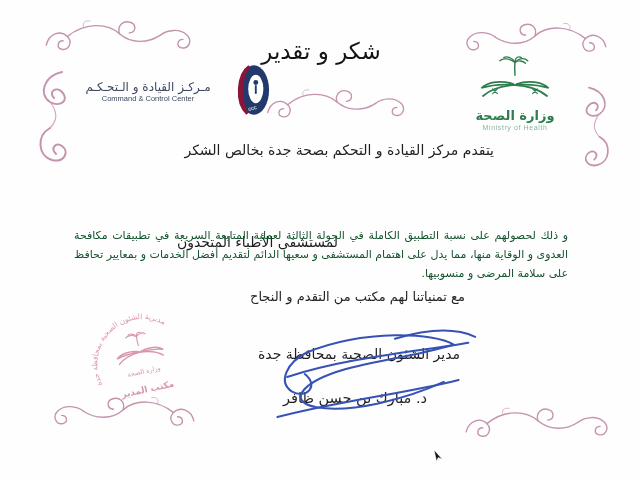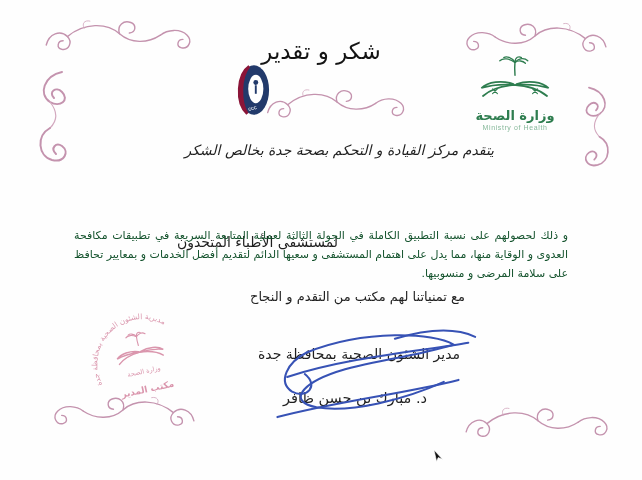--- a/index.html
+++ b/index.html
@@ -96,40 +96,44 @@
 
   <div class="abs" style="left:72px;top:62px;width:198px;height:62px;">
     <svg class="abs" style="right:0;top:1px;" width="36" height="54" viewBox="0 0 38 54">
       <ellipse cx="21" cy="27" rx="16" ry="26" fill="#223a6b"></ellipse>
       <path d="M16,2 C4,10 1,40 14,52 C6,40 6,13 16,2 Z" fill="#8a1538" stroke="#8a1538" stroke-width="3"></path>
       <ellipse cx="23" cy="26" rx="8" ry="15" fill="#ffffff"></ellipse>
       <circle cx="23" cy="19" r="2.6" fill="#223a6b"></circle>
       <path d="M23,22 L23,31" stroke="#223a6b" stroke-width="2"></path>
       <text x="20" y="48" font-size="6" fill="#ffffff" text-anchor="middle" font-family="Liberation Sans,sans-serif" transform="rotate(-14 20 48)">ccc</text>
     </svg>
+    <div class="abs ccc-text" style="left:0;top:18px;width:152px;">
+      <div class="ar ccc-ar">مـركـز القيادة و الـتحـكـم</div>
+      <div class="ccc-en">Command &amp; Control Center</div>
+    </div>
   </div>
 
   <div class="abs moh-block" style="left:468px;top:56px;width:94px;">
     <svg class="moh-svg" width="86" height="48" viewBox="0 0 100 60">
       <path d="M50,24 C49.5,18 49.5,12 50,7" stroke-width="1.8"></path>
       <path d="M50,8 C43,3 35,2 31,6" stroke-width="1.6"></path>
       <path d="M50,8 C46,1 39,0 36,2" stroke-width="1.6"></path>
       <path d="M50,8 C50,1 55,0 58,2" stroke-width="1.6"></path>
       <path d="M50,8 C55,2 62,2 66,6" stroke-width="1.6"></path>
       <path d="M50,8 C54,5 60,6 63,9" stroke-width="1.6"></path>
       <path d="M10,50 C30,32 74,34 92,40 C84,32 66,30 52,35" stroke-width="2.2"></path>
       <path d="M90,50 C70,32 26,34 8,40 C16,32 34,30 48,35" stroke-width="2.2"></path>
       <path d="M22,41 l6,6 M28,41 l-6,6" stroke-width="1.4"></path>
       <path d="M72,41 l6,6 M78,41 l-6,6" stroke-width="1.4"></path>
     </svg>
     <div class="ar moh-ar">وزارة الصحة</div>
     <div class="moh-en">Ministry of Health</div>
   </div>
 
-  <div class="abs ar greeting" style="right:148px;top:142px;font-style:italic;">يتقدم مركز القيادة و التحكم بصحة جدة بخالص الشكر</div>
+  <div class="abs ar greeting" style="right:148px;top:142px;">يتقدم مركز القيادة و التحكم بصحة جدة بخالص الشكر</div>
 
   <div class="abs ar recipient" style="left:170px;top:186px;width:175px;">لمستشفى الأطباء المتحدون</div>
 
   <div class="abs paragraph" style="left:74px;top:226px;width:494px;">و ذلك لحصولهم على نسبة التطبيق الكاملة في الجولة الثالثة لعملية المتابعة السريعة في تطبيقات مكافحة العدوى و الوقاية منها، مما يدل على اهتمام المستشفى و سعيها الدائم لتقديم أفضل الخدمات و بمعايير تحافظ على سلامة المرضى و منسوبيها.</div>
 
   <div class="abs ar closing" style="right:177px;top:289px;">مع تمنياتنا لهم مكتب من التقدم و النجاح</div>
 
   <div class="abs stamp-wrap" style="left:80px;top:308px;width:120px;height:100px;">
     <svg width="120" height="100" viewBox="0 0 120 100">
       <defs>

